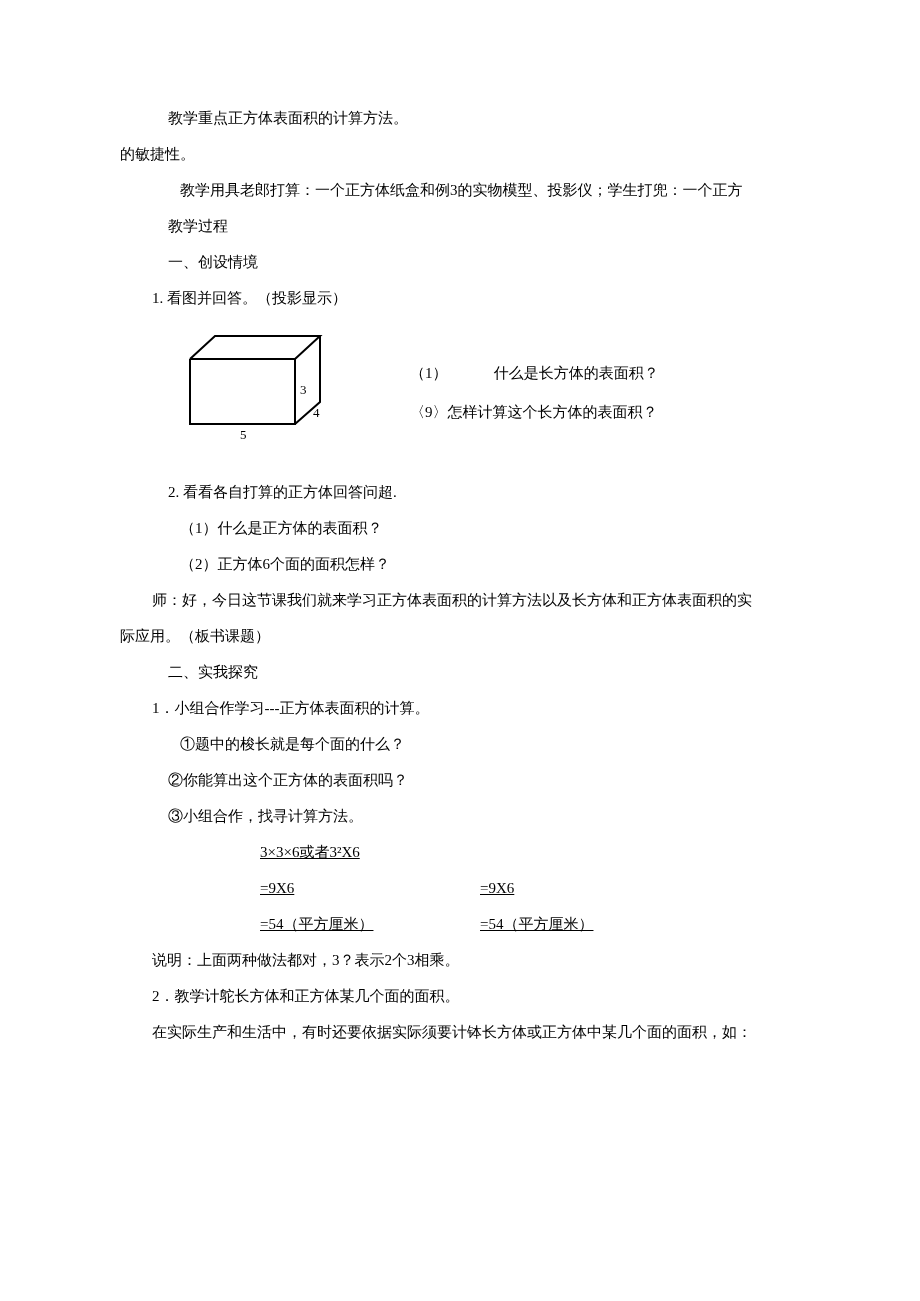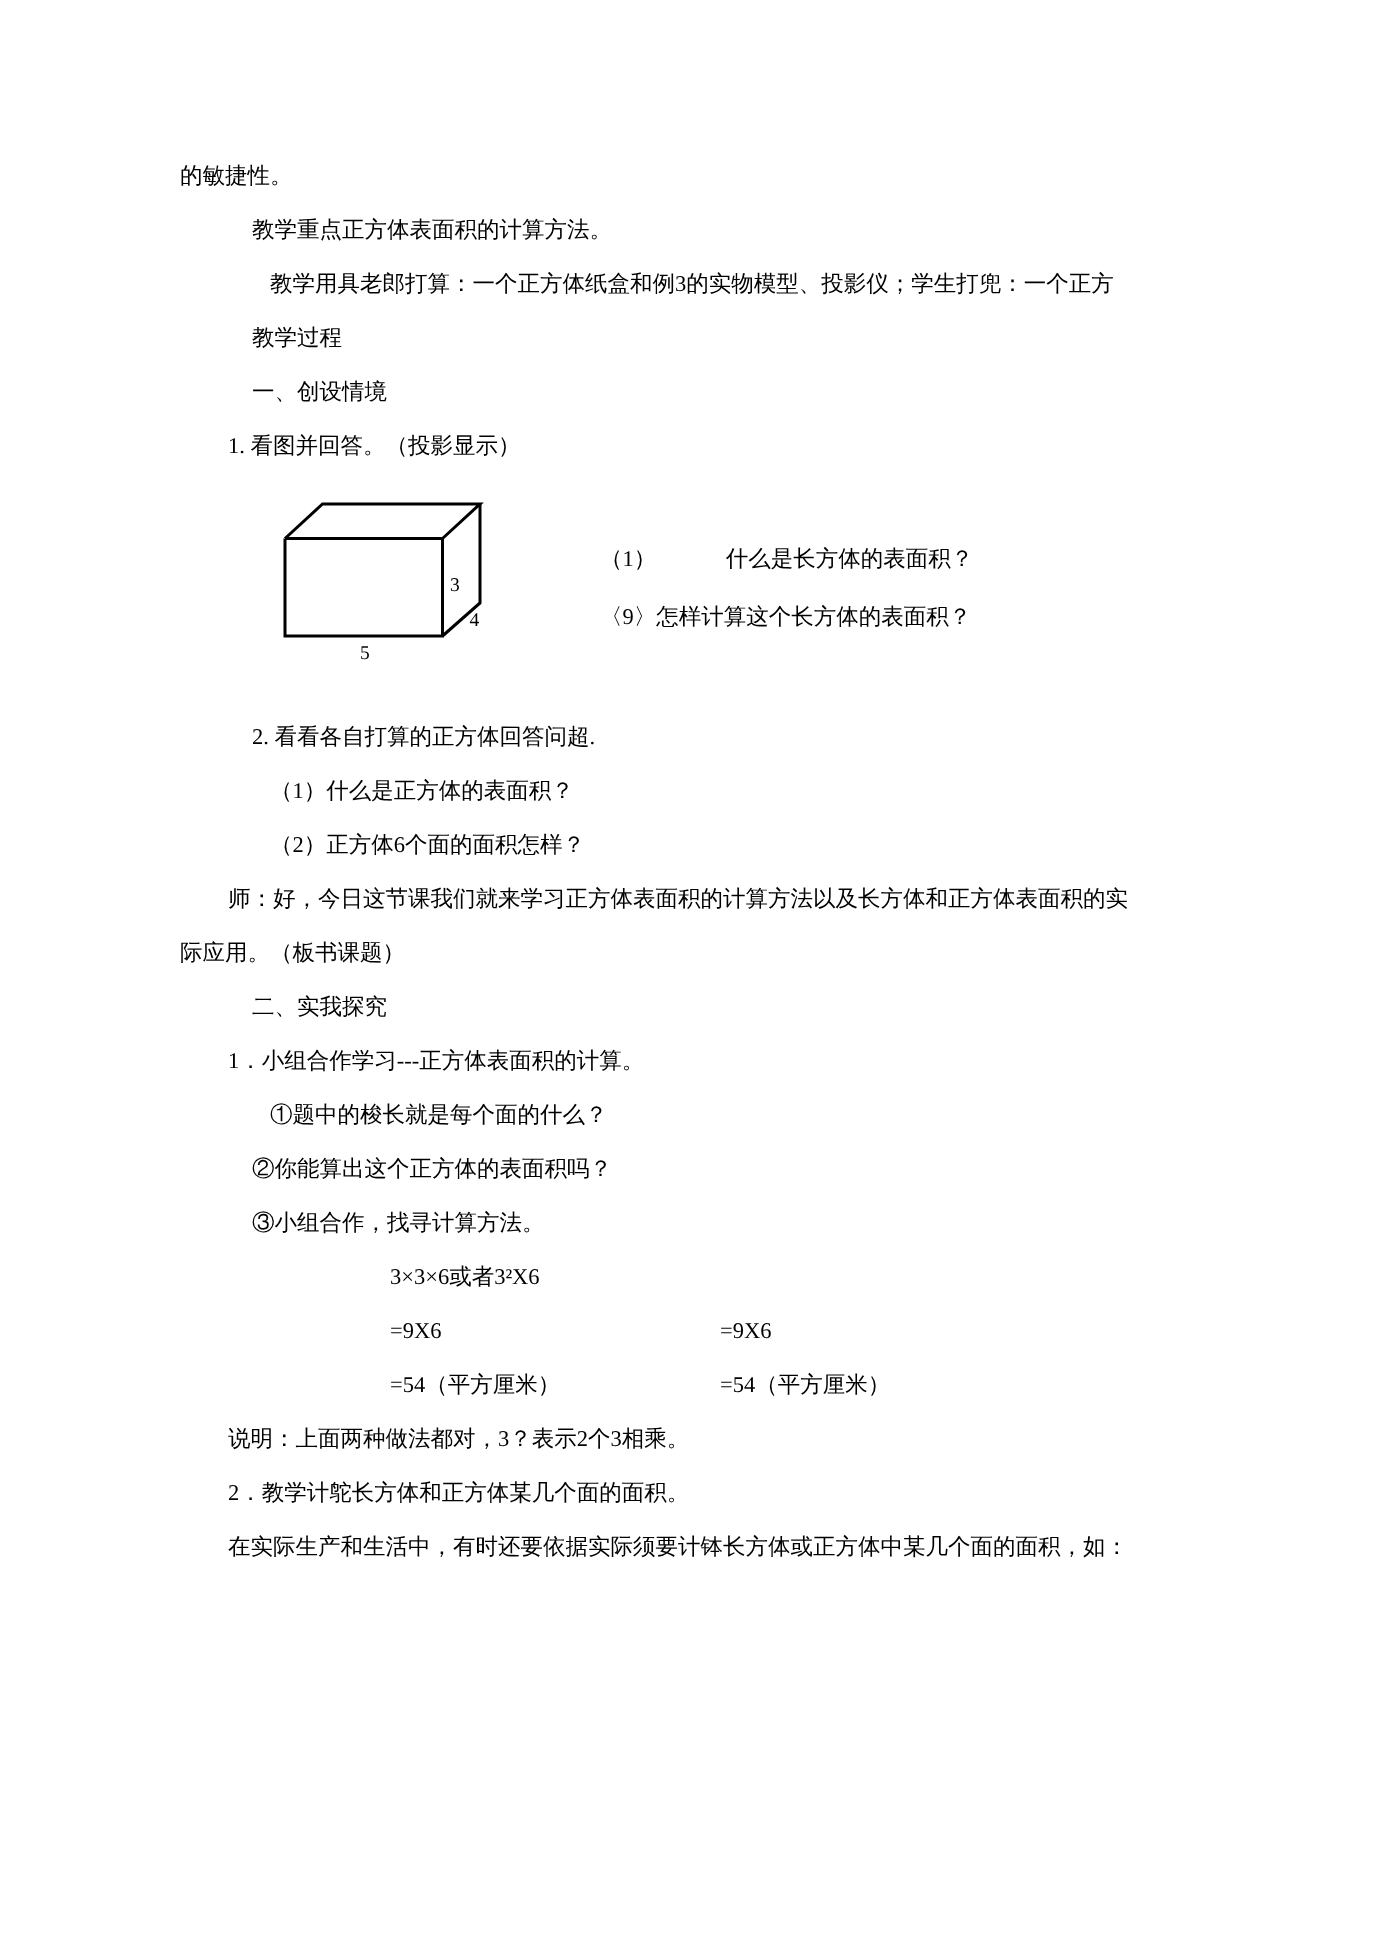--- a/index.html
+++ b/index.html
@@ -26,36 +26,38 @@
     margin: 8px 0 30px 40px;
   }
   .figure {
     width: 240px;
     flex-shrink: 0;
   }
   .figure svg { display: block; }
   .qcol {
     padding-top: 30px;
     line-height: 2.6;
+    margin-left: 10px;
   }
   .calc-grid {
     display: grid;
     grid-template-columns: 220px 220px;
     margin-left: 140px;
     line-height: 2.4;
+    text-decoration: underline;
   }
   .calc-title { grid-column: 1 / span 2; }
 </style>
 </head>
 <body>
 
 <div class="page">
 
+  <div class="line indent1">教学重点正方体表面积的计算方法。</div>
   <div class="line">的敏捷性。</div>
-  <div class="line indent1">教学重点正方体表面积的计算方法。</div>
   <div class="line indent2">教学用具老郎打算：一个正方体纸盒和例3的实物模型、投影仪；学生打兜：一个正方</div>
   <div class="line indent1">教学过程</div>
   <div class="line indent1">一、创设情境</div>
   <div class="line" style="padding-left:32px">1. 看图并回答。（投影显示）</div>
 
   <div class="figure-row">
     <div class="figure">
       <svg width="200" height="120" viewBox="0 0 200 120">
         <polyline points="30,35 30,100 135,100 135,35 30,35" fill="none" stroke="#000" stroke-width="2"></polyline>
         <polyline points="30,35 55,12 160,12 135,35" fill="none" stroke="#000" stroke-width="2"></polyline>

